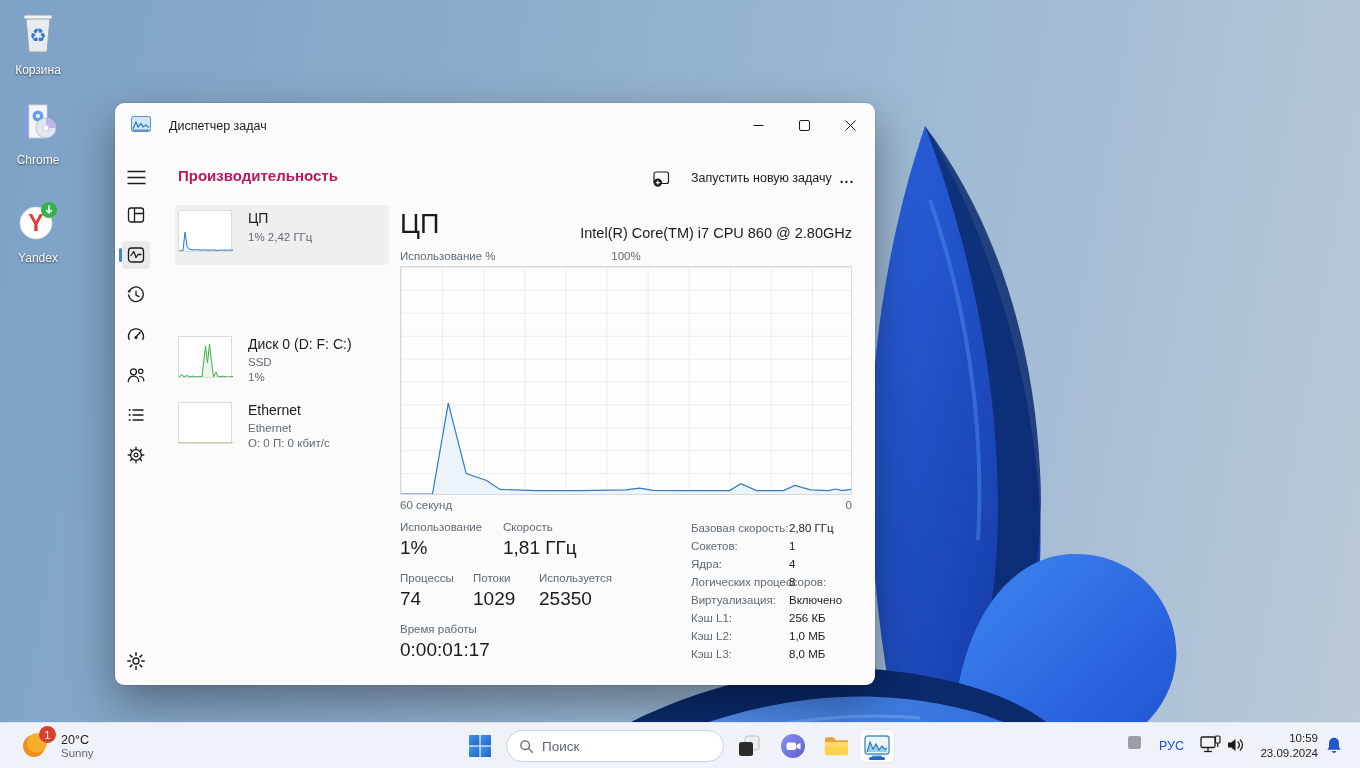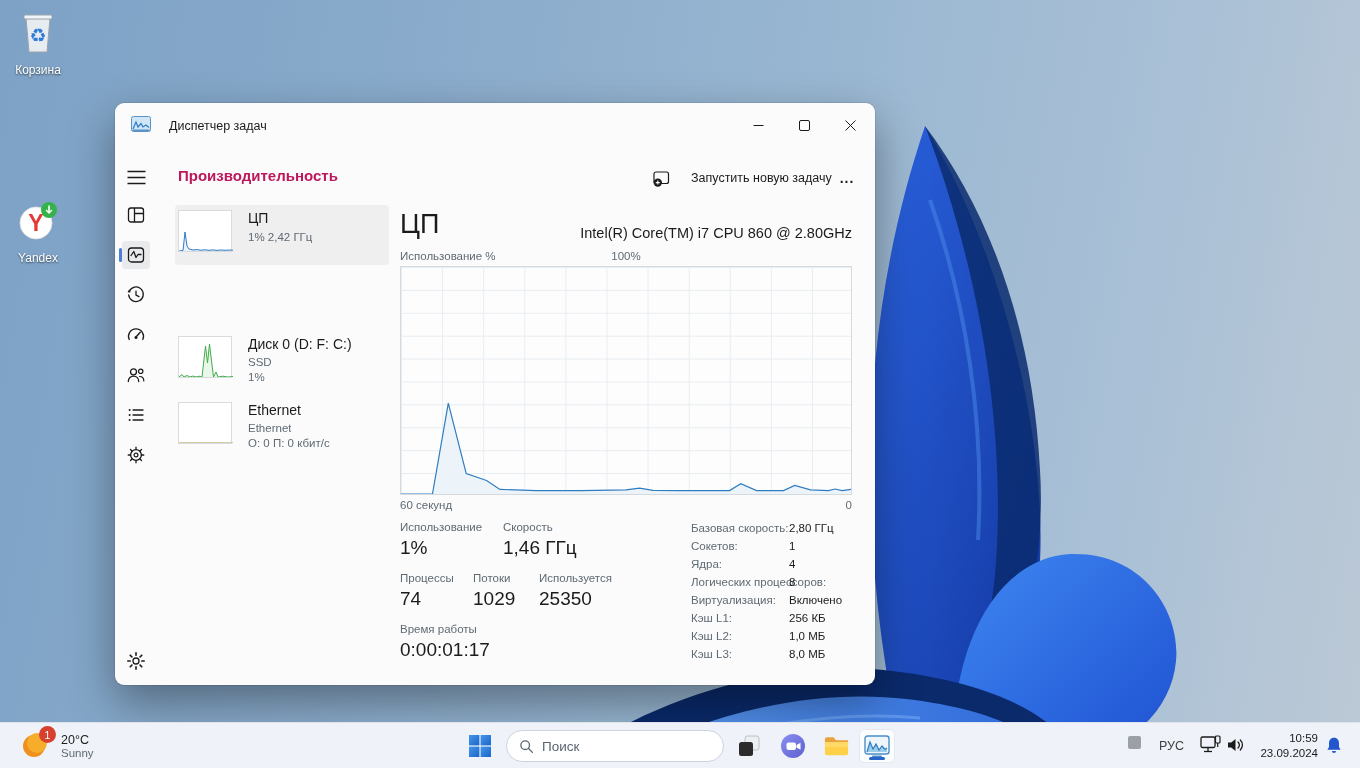--- a/index.html
+++ b/index.html
@@ -55,21 +55,21 @@
     border-radius:2px; background:#2765c6; }
   .search { position:absolute; left:506px; top:7px; width:218px; height:32px; border-radius:16px;
     background:#ffffff; border:1px solid #cbd4de; display:flex; align-items:center; padding:0 12px; gap:8px; }
   .search input { border:none; outline:none; font-size:13.5px; color:#444; background:transparent; width:150px;
     font-family:"Liberation Sans",sans-serif; }
   .search input::placeholder { color:#5a6572; opacity:1; }
   .weather { position:absolute; left:12px; top:0; height:46px; display:flex; align-items:center; gap:9px;
     padding:0 8px; cursor:pointer; }
   .wtemp { font-size:12.5px; color:#1b1b1b; }
   .wcond { font-size:11.5px; color:#5f6a73; }
-  .tray-txt { font-size:12.5px; color:#404040; }
+  .tray-txt { font-size:12.5px; color:#1d4ed8; }
   .clock { position:absolute; left:1252px; top:8px; width:66px; text-align:right; font-size:11.5px;
     color:#1b1b1b; line-height:15px; cursor:pointer; }
 </style>
 </head>
 <body>
 
 <div class="desktop">
 
   <svg class="bloom" viewBox="0 0 1360 768" preserveAspectRatio="none">
     <defs>
@@ -97,20 +97,33 @@
 
   <div class="desk-icon" style="left:0;top:10px">
     <svg width="44" height="46" viewBox="0 0 44 46">
       <path d="M10 8 L34 8 L31 42 L13 42 Z" fill="#e7ecf0" stroke="#9aa4ad" stroke-width="1"></path>
       <rect x="8" y="5" width="28" height="4" rx="1.5" fill="#f2f5f8" stroke="#9aa4ad" stroke-width="1"></rect>
       <text x="22" y="32" text-anchor="middle" font-size="19" fill="#2f7bd9">♻</text>
     </svg>
     <div class="lbl">Корзина</div>
   </div>
 
+  <div class="desk-icon" style="left:0;top:100px">
+    <svg width="46" height="46" viewBox="0 0 46 46">
+      <polygon points="9,9 14,5 32,5 27,9" fill="#e8ecf2" stroke="#b9c0cc" stroke-width="0.8"></polygon>
+      <polygon points="9,9 14,5 14,38 9,42" fill="#7f9fd6"></polygon>
+      <rect x="14" y="5" width="18" height="33" fill="#f4f6f9" stroke="#c8cdd4" stroke-width="0.8"></rect>
+      <circle cx="23" cy="16" r="5.5" fill="#4a90e2" opacity="0.85"></circle>
+      <circle cx="23" cy="16" r="2" fill="#fff"></circle>
+      <circle cx="31" cy="28" r="10" fill="#e2e6f2" stroke="#b9c0d4" stroke-width="1"></circle>
+      <path d="M31 18 A10 10 0 0 1 41 28 L34 28 A3.5 3.5 0 0 0 31 24.5 Z" fill="#b9a7e6" opacity="0.8"></path>
+      <circle cx="31" cy="28" r="3" fill="#fff" stroke="#b9c0d4" stroke-width="0.8"></circle>
+    </svg>
+    <div class="lbl">Chrome</div>
+  </div>
 
   <div class="desk-icon" style="left:0;top:198px">
     <svg width="46" height="46" viewBox="0 0 46 46">
       <circle cx="21" cy="25" r="16" fill="#ffffff" stroke="#e0e0e0" stroke-width="0.8"></circle>
       <text x="21" y="33" text-anchor="middle" font-size="23" font-weight="bold" fill="#e53935" font-family="Liberation Sans, sans-serif">Y</text>
       <circle cx="34" cy="12" r="8" fill="#36b24a"></circle>
       <polygon points="34,8 34,14 31.5,11.5 30.6,12.4 34,16 37.4,12.4 36.5,11.5 34,14" fill="#ffffff"></polygon>
       <rect x="33.2" y="7.5" width="1.6" height="6.5" fill="#ffffff"></rect>
     </svg>
     <div class="lbl">Yandex</div>
@@ -268,21 +281,21 @@
         <polyline fill="none" stroke-width="1.2" points="0,229 31.6,229 47.5,137.4 65.5,208.4 85.9,215.3 99.4,224.4 135.6,225.6 180.8,225.6 226,224.9 239.6,223 253.1,225.3 280.2,225.6 330,225.6 341.3,218.7 357.1,225.6 384.2,225.6 395.5,220.3 411.3,224.9 429.4,225.6 436.2,224 443,225.6 452,224.4" stroke="#2f7cc0"></polyline>
       </svg>
     </div>
 
     <div class="abs axis" style="left:285px;top:396px">60 секунд</div>
     <div class="abs axis" style="left:285px;top:396px;width:452px;text-align:right">0</div>
 
     <div class="abs stat-lbl" style="left:285px;top:418px">Использование</div>
     <div class="abs stat-lbl" style="left:388px;top:418px">Скорость</div>
     <div class="abs stat-val" style="left:285px;top:434px">1%</div>
-    <div class="abs stat-val" style="left:388px;top:434px">1,46 ГГц</div>
+    <div class="abs stat-val" style="left:388px;top:434px">1,81 ГГц</div>
 
     <div class="abs stat-lbl" style="left:285px;top:469px">Процессы</div>
     <div class="abs stat-lbl" style="left:358px;top:469px">Потоки</div>
     <div class="abs stat-lbl" style="left:424px;top:469px">Используется</div>
     <div class="abs stat-val" style="left:285px;top:485px">74</div>
     <div class="abs stat-val" style="left:358px;top:485px">1029</div>
     <div class="abs stat-val" style="left:424px;top:485px">25350</div>
 
     <div class="abs stat-lbl" style="left:285px;top:520px">Время работы</div>
     <div class="abs stat-val" style="left:285px;top:536px">0:00:01:17</div>

